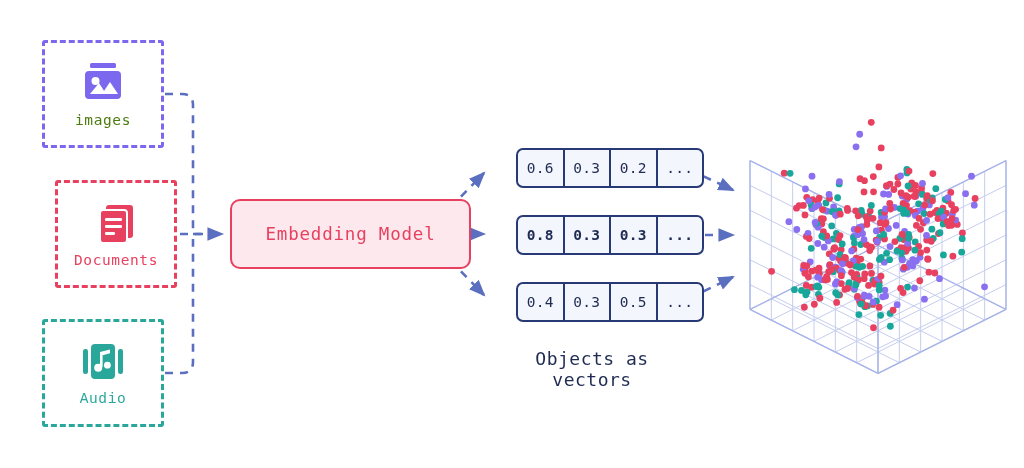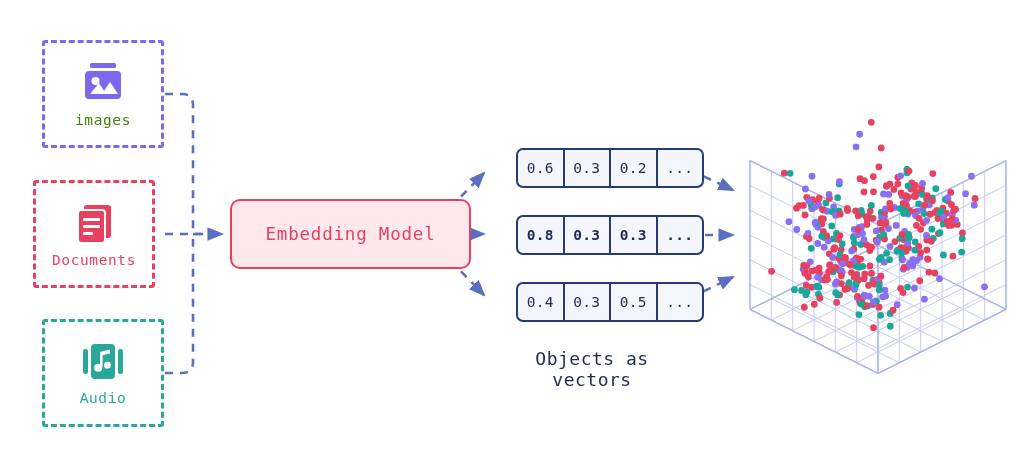--- a/index.html
+++ b/index.html
@@ -41,21 +41,21 @@
     height: 44px;
     display: block;
     margin-bottom: 8px;
   }
   .src-label {
     font-size: 14.5px;
     letter-spacing: 0.6px;
     line-height: 1;
   }
   #src-images   { left: 42px;  top: 40px;  border-color: #7b68ee; }
-  #src-docs     { left: 33px;  top: 180px; border-color: #e8415f; }
+  #src-docs     { left: 55px;  top: 180px; border-color: #e8415f; }
   #src-audio    { left: 42px;  top: 319px; border-color: #2aa79b; font-family: Liberation Mono, monospace; }
   #label-images { color: #4d7c0f; }
   #label-docs   { color: #e8415f; }
   #label-audio  { color: #2aa79b; }
 
   
   #model-box {
     position: absolute;
     left: 230px;
     top: 199px;

